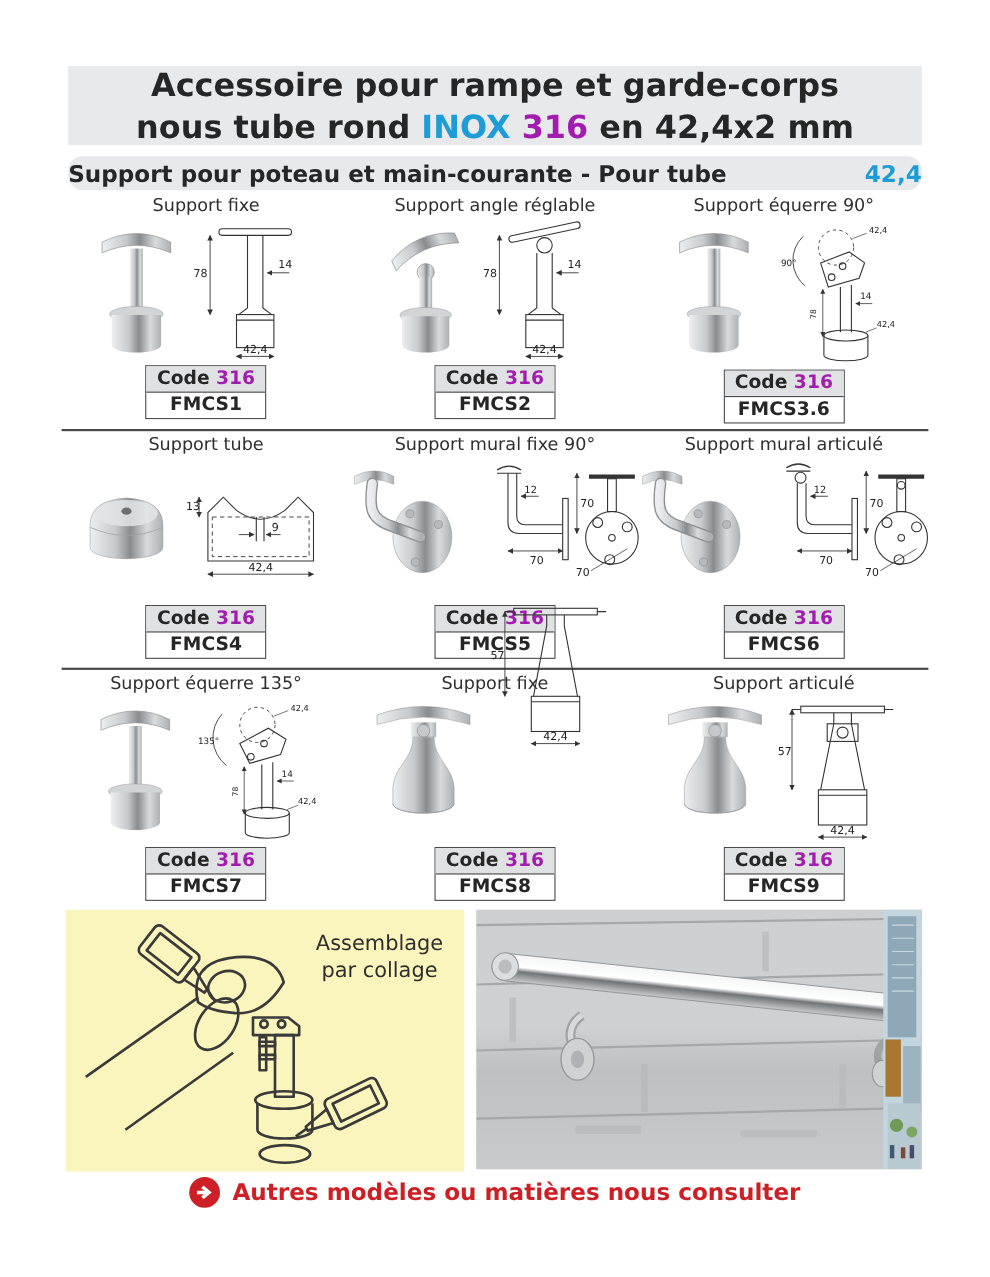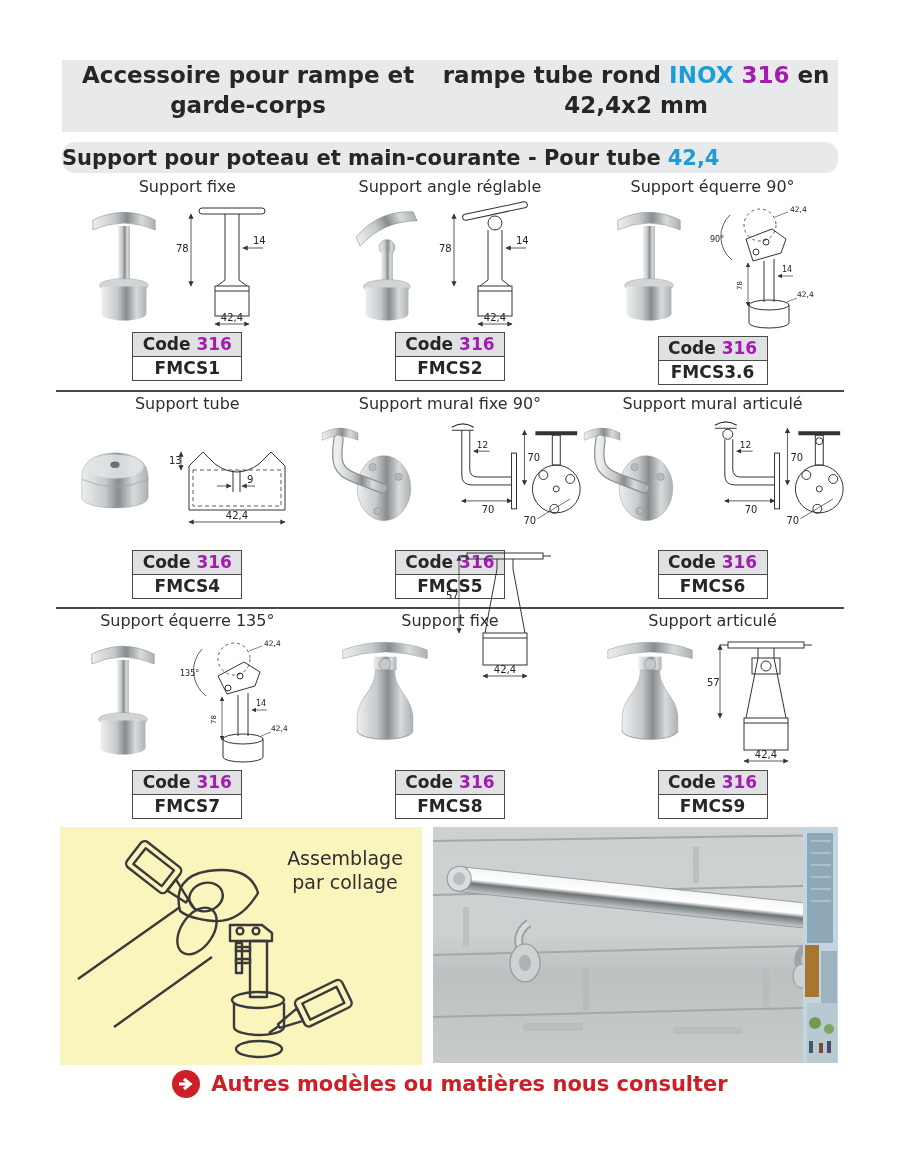--- a/index.html
+++ b/index.html
@@ -1,25 +1,25 @@
 <!DOCTYPE html>
 <html><head>
 <meta charset="utf-8">
 <style>
   html,body{margin:0;padding:0;background:#fff;}
   .page{position:relative;width:900px;height:1161px;background:#fff;overflow:hidden;
         font-family:"DejaVu Sans","Liberation Sans",sans-serif;color:#262626;}
 
   
   .title-bar{position:absolute;left:62px;top:60px;width:776px;height:72px;background:#e7e9ea;
-             display:flex;flex-direction:row;justify-content:center;text-align:center;
-             font-weight:bold;font-size:23px;line-height:1.32;color:#262626;}
+             display:flex;flex-direction:column;justify-content:center;text-align:center;
+             font-weight:bold;font-size:29px;line-height:1.32;color:#262626;}
   .blue{color:#1e9cd7;} .green{color:#a21caf;}
   .section-bar{position:absolute;left:62px;top:142px;width:776px;height:31px;background:#e7e9ea;
-               border-radius:13px;display:flex;align-items:center;justify-content:flex-start;
+               border-radius:13px;display:flex;align-items:center;justify-content:space-between;
                font-weight:bold;font-size:21px;gap:7px;}
 
   
   .grid{position:absolute;left:56px;top:175px;width:788px;}
   .prow{display:flex;}
   .prow+.prow{border-top:2px solid #4a4a4a;}
   .r1{height:203px;} .r2{height:215px;margin-top:12px;} .r3{height:218px;}
   .cell{width:33.33%;position:relative;display:flex;flex-direction:column;align-items:center;padding-top:2px;}
   .cell-title{font-size:16px;color:#2e2e2e;white-space:nowrap;}
   .cell-body{flex:1;display:flex;align-items:flex-start;justify-content:center;gap:8px;width:100%;padding-top:4px;}
@@ -101,21 +101,21 @@
       <path d="M21,100 a29,9 0 0 0 58,0" fill="none" stroke="#9b9ea0" stroke-width="0.8"></path>
     </symbol>
   </defs>
 </svg>
 
 <div class="page">
 
   <div class="title-bar">
     <div>Accessoire pour rampe et garde-corps</div>
     <div>
-      <span>rampe tube rond</span>
+      <span>nous tube rond</span>
       <span class="blue">INOX</span>
       <span class="green">316</span>
       <span>en 42,4x2 mm</span>
     </div>
   </div>
 
   <div class="section-bar">
     <span>Support pour poteau et main-courante - Pour tube</span>
     <span class="blue">42,4</span>
   </div>

